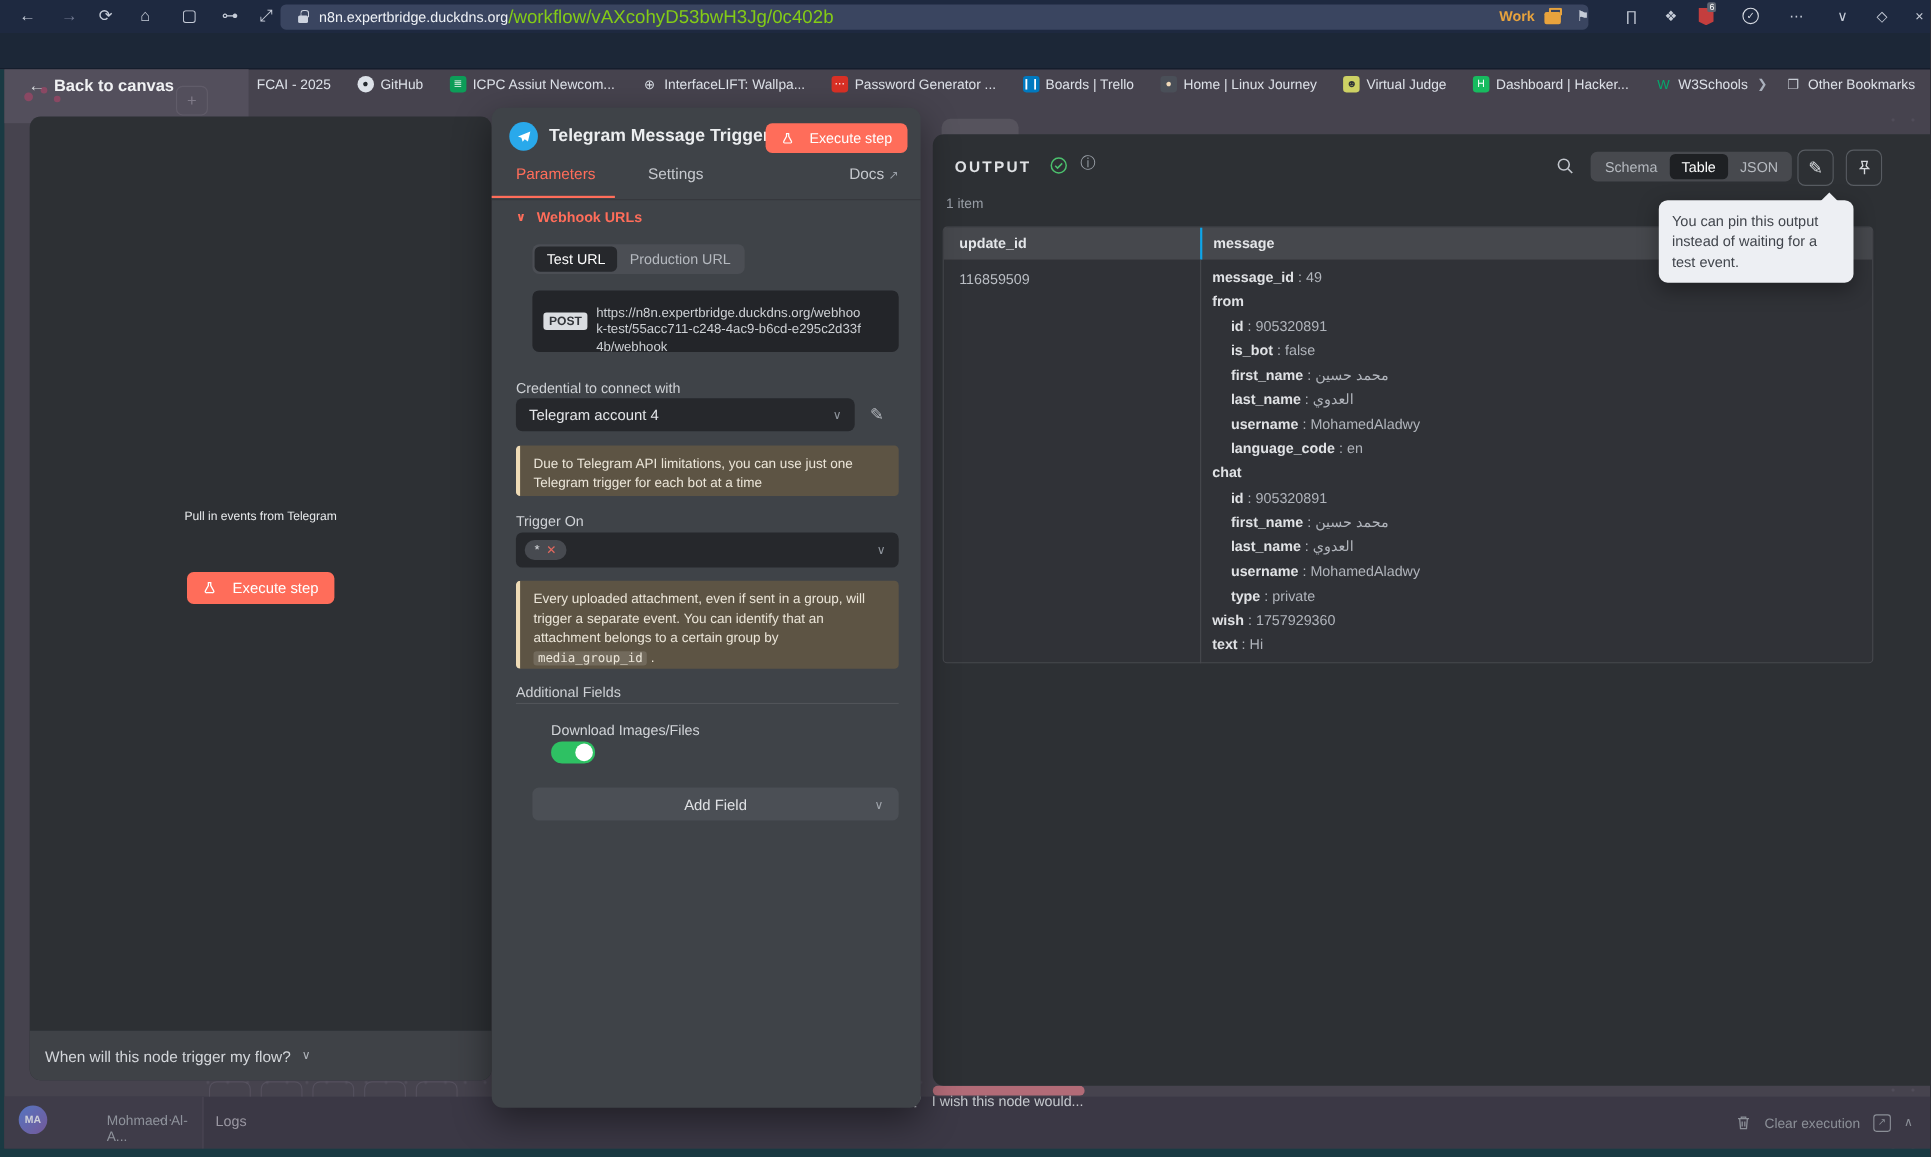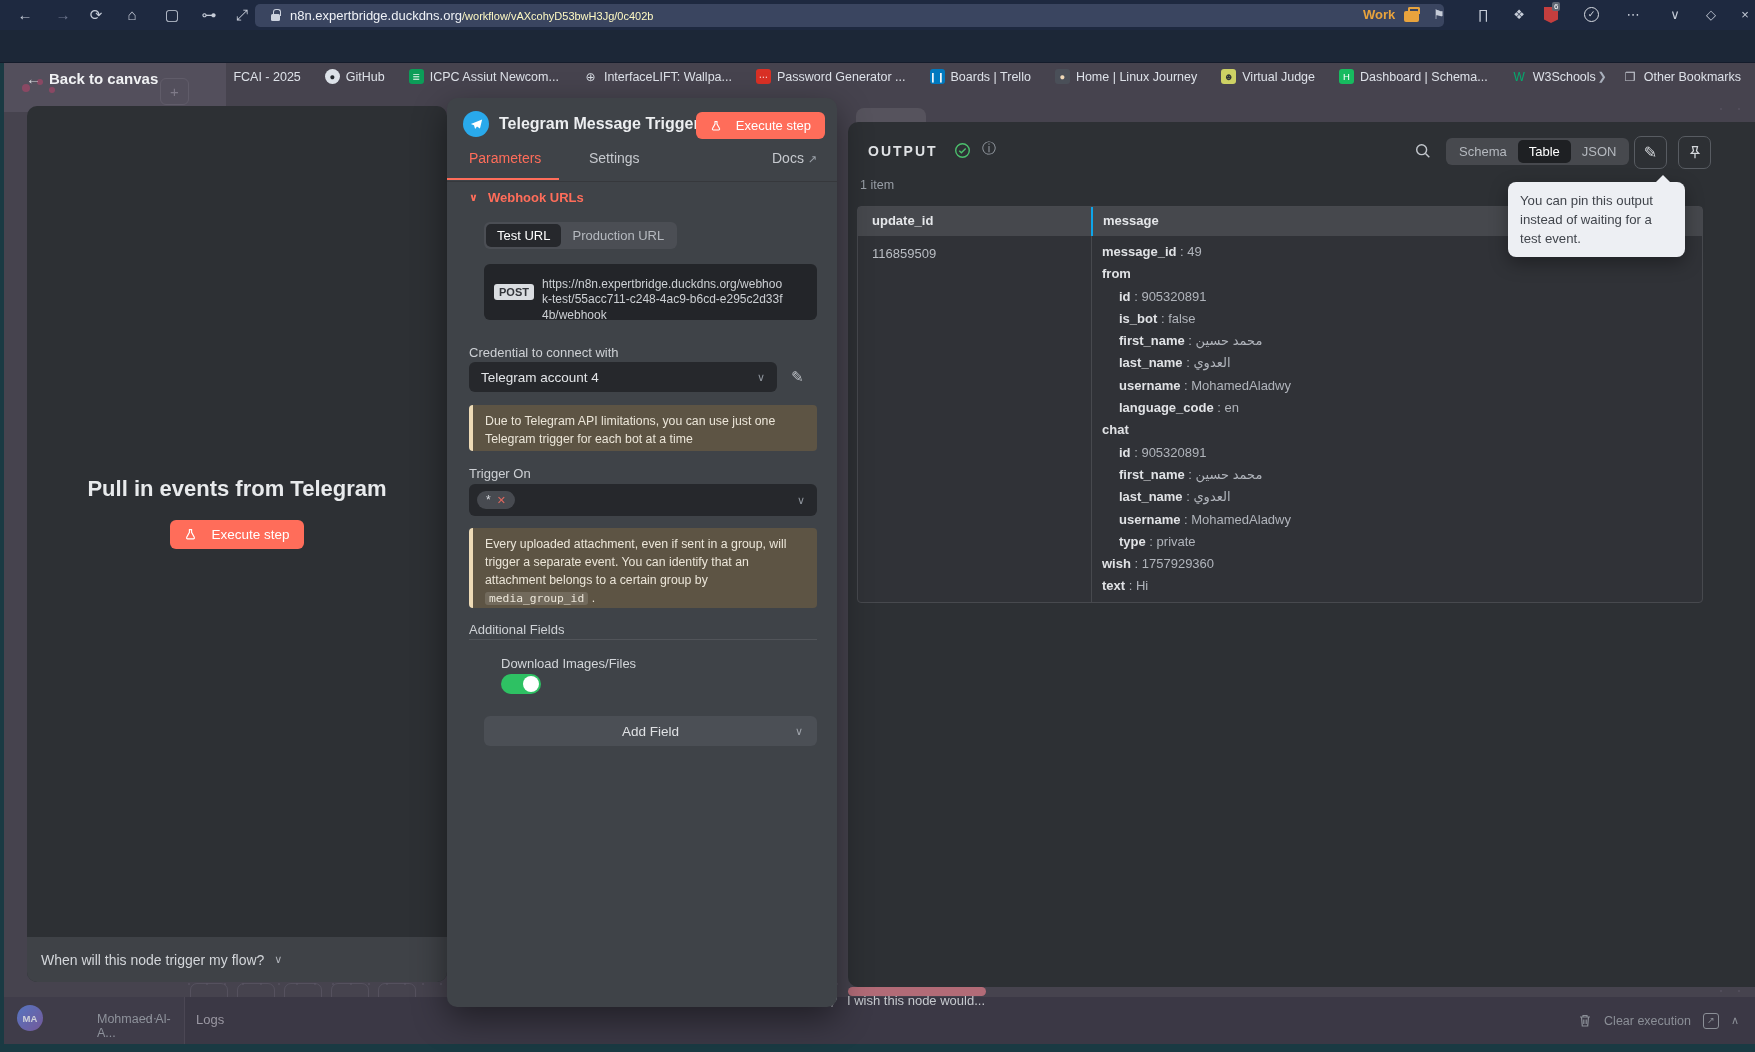--- a/index.html
+++ b/index.html
@@ -8,21 +8,21 @@
 
   
   .browser-row1 { position:absolute; left:0; top:0; width:1755px; height:30px; background:#1e2940; }
   .browser-row2 { position:absolute; left:0; top:30px; width:1755px; height:33px; background:#1c2737; border-bottom:1px solid #141c2b; }
   .nav-ic { position:absolute; top:0; height:30px; line-height:30px; font-size:15px; color:#c6ccd8; text-align:center; width:22px; cursor:default; }
   .nav-ic.dim { color:#6f7890; }
   .url-pill { position:absolute; left:255px; top:4px; width:1189px; height:23px; background:#3a4560; border-radius:5px; display:flex; align-items:center; }
   .lock { width:9px; height:7px; background:#cdd3df; border-radius:1.5px; position:relative; margin-left:16px; margin-top:3px; }
   .lock:before { content:""; position:absolute; left:1.5px; top:-5px; width:6px; height:6px; border:1.5px solid #cdd3df; border-bottom:none; border-radius:3px 3px 0 0; }
   .url-host { color:#eef1f6; font-size:13px; margin-left:10px; }
-  .url-path { color:#fef9c3; font-size:11px; }
+  .url-path { color:#84cc16; font-size:17px; }
   .work-label { position:absolute; left:1363px; top:0; line-height:30px; color:var(--work_orange); font-size:13px; font-weight:bold; }
   .briefcase { position:absolute; left:1404px; top:11px; width:15px; height:11px; background:var(--work_orange); border-radius:2px; }
   .briefcase:before { content:""; position:absolute; left:3.5px; top:-4px; width:8px; height:5px; border:2px solid var(--work_orange); border-bottom:none; border-radius:2px 2px 0 0; }
   .shield { position:absolute; left:1544px; top:7px; width:14px; height:16px; background:#c43e3e; clip-path:polygon(50% 100%,0 78%,0 0,100% 0,100% 78%); }
   .shield-badge { position:absolute; left:1552px; top:2px; background:#5f6673; color:#fff; font-size:8px; line-height:9px; padding:0 2px; border-radius:2px; }
   .circ-check { position:absolute; left:1584px; top:7px; width:15px; height:15px; border:1.5px solid #d8dce3; border-radius:50%; color:#d8dce3; font-size:9px; line-height:13px; text-align:center; }
   .bm-list { position:absolute; left:14px; top:30px; height:33px; display:flex; align-items:center; gap:24px; }
   .bm-item { display:flex; align-items:center; gap:6px; color:#dde1e8; font-size:12.5px; white-space:nowrap; }
   .bm-icon { width:15px; height:15px; border-radius:3px; display:flex; align-items:center; justify-content:center; font-size:9.5px; line-height:1; }
   .bm-right { position:absolute; right:14px; top:30px; height:33px; display:flex; align-items:center; gap:16px; color:#dde1e8; font-size:12.5px; }
@@ -52,21 +52,21 @@
   .user-name { position:absolute; left:47px; top:15px; font-size:12.5px; color:#8e929b;margin-left:46px; }
   .user-more { position:absolute; left:140px; top:13px; color:#8e929b; font-size:13px; }
   .logs-label { position:absolute; left:192px; top:15px; font-size:13px; color:#9a97a2; }
   .logs-right { position:absolute; right:16px; top:0; height:47px; display:flex; align-items:center; gap:12px; color:#8b8f97; font-size:12.5px; }
   .mini-sq { width:16px; height:16px; border:1.5px solid #8b8f97; border-radius:3px; font-size:9px; line-height:13px; text-align:center; }
   .wish-footer { position:absolute; left:826px; top:992px; display:flex; align-items:center; gap:9px; color:#c6c9ce; font-size:13px; z-index:3; }
 
   
   .panel { position:absolute; background:var(--panel_dark); border-radius:10px; z-index:2; }
   .left-panel { left:27px; top:106px; width:420px; height:876px; }
-  .lp-title { position:absolute; left:0; top:370px; width:100%; text-align:center; font-size:22px; font-weight:bold; color:#e8eaec; }
+  .lp-title { position:absolute; left:0; top:358px; width:100%; text-align:center; font-size:11px; font-weight:normal; color:#e8eaec; }
   .btn-primary { background:var(--accent); color:#fff; border:none; border-radius:6px; font-size:13.5px; display:inline-flex; align-items:center; gap:14px; padding:0 14px; height:29px; cursor:pointer; }
   .lp-exec { position:absolute; left:0; top:414px; width:100%; display:flex; justify-content:center; }
   .lp-footer { position:absolute; left:0; top:831px; width:420px; height:45px; background:#3f4247; border-radius:0 0 10px 10px; display:flex; align-items:center; padding-left:14px; gap:10px; font-size:14px; color:#d3d6da; }
 
   .center-panel { left:447px; top:98px; width:390px; height:909px; background:var(--panel_mid); box-shadow:0 12px 34px rgba(0,0,0,.45); z-index:4; }
   .tg-icon { position:absolute; left:16px; top:13px; width:26px; height:26px; border-radius:50%; background:var(--telegram_blue); display:flex; align-items:center; justify-content:center; }
   .cp-title { position:absolute; left:52px; top:17px; font-size:16px; font-weight:bold; color:#eceef0; }
   .cp-exec { position:absolute; right:12px; top:14px; }
   .cp-tab { position:absolute; top:52px; font-size:14px; color:#c6c9ce; cursor:pointer; }
   .cp-tab.active { color:var(--accent); }
@@ -191,21 +191,21 @@
         <span class="bm-item">
     <span class="bm-icon" style="background: rgb(74, 79, 88); color: rgb(240, 217, 184);">●</span>
     <span class="bm-label">Home | Linux Journey</span>
   </span>
         <span class="bm-item">
     <span class="bm-icon" style="background: rgb(205, 209, 100); color: rgb(47, 51, 55);">☻</span>
     <span class="bm-label">Virtual Judge</span>
   </span>
         <span class="bm-item">
     <span class="bm-icon" style="background: rgb(23, 187, 95); color: rgb(255, 255, 255);">H</span>
-    <span class="bm-label">Dashboard | Schema...</span>
+    <span class="bm-label">Dashboard | Hacker...</span>
   </span>
         <span class="bm-item">
     <span class="bm-icon" style="background: transparent; color: rgb(4, 170, 109); font-size: 12px;">W</span>
     <span class="bm-label">W3Schools</span>
   </span>
       </div>
     <div class="bm-right">
       <span style="color:#aab1bd;font-size:11px;">❯</span>
       <span class="bm-item">
         <span class="bm-icon" style="color:#c7ccd4;font-size:12px;">❐</span>

